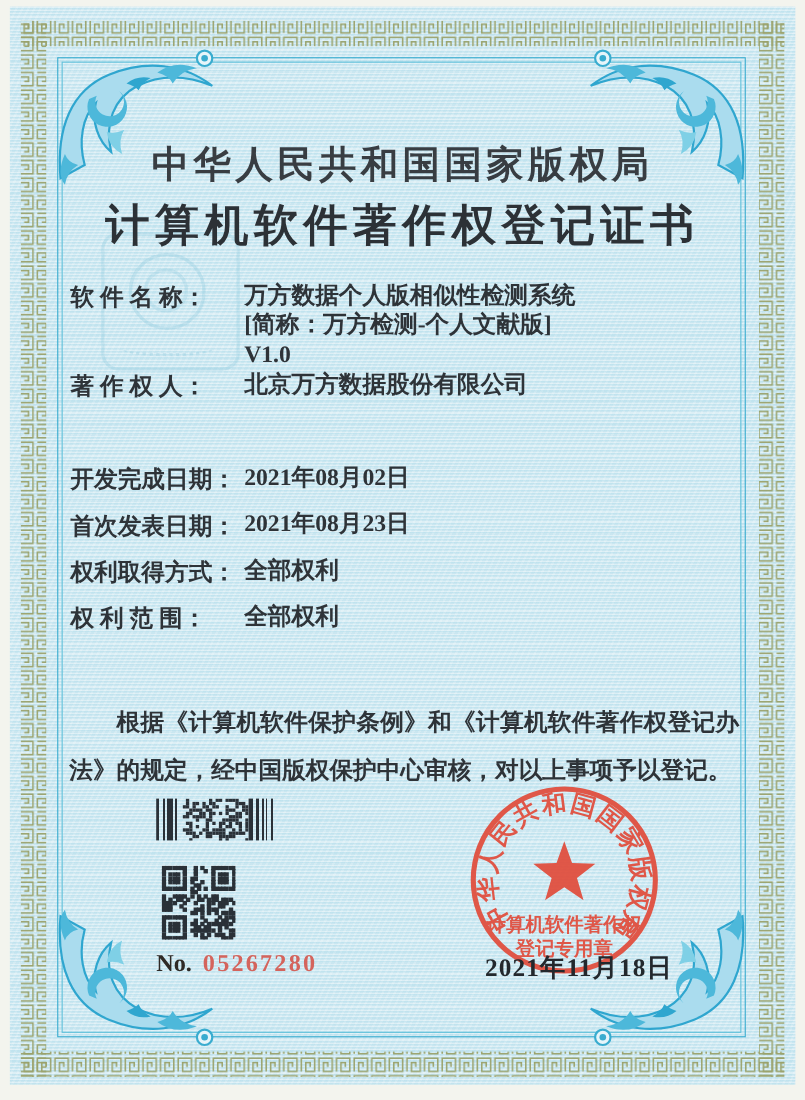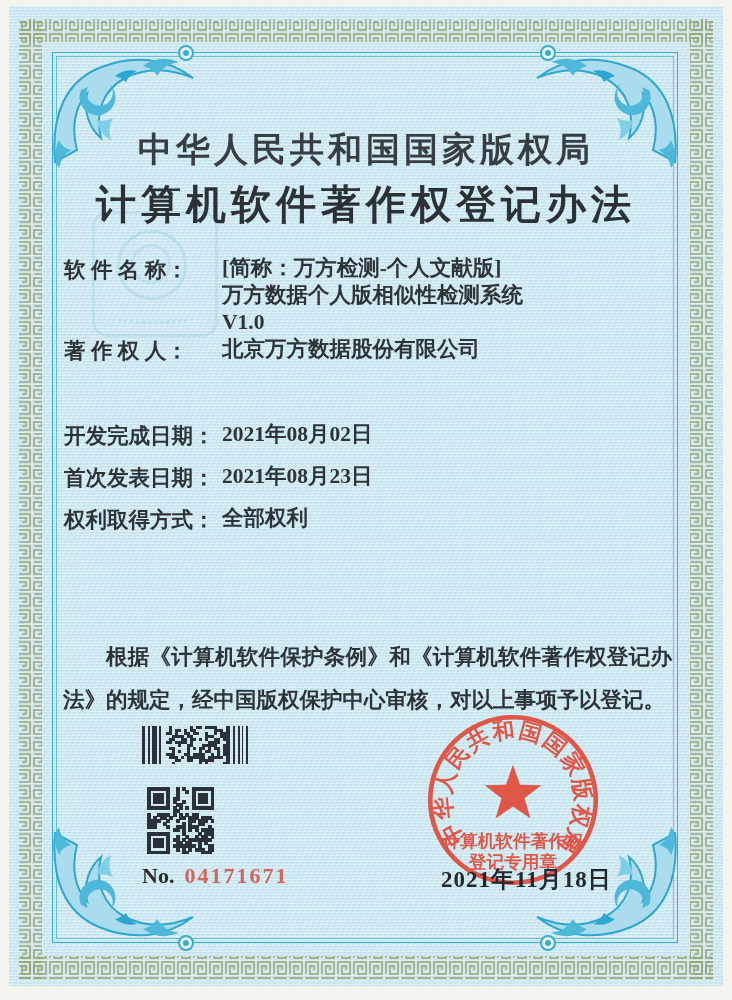--- a/index.html
+++ b/index.html
@@ -138,44 +138,48 @@
   <div class="knot" style="left:178px;top:935px;"></div>
   <div class="knot" style="left:540px;top:935px;"></div>
 
   <div class="watermark">
     <div class="wm-circle"></div>
       <div class="wm-circle2"></div>
       <div class="wm-wave"></div>
   </div>
 
   <div class="authority">中华人民共和国国家版权局</div>
-  <div class="cert-title">计算机软件著作权登记办法</div>
+  <div class="cert-title">计算机软件著作权登记证书</div>
 
   <div class="field-row" style="top:255px;">
     <span class="f-label">软 件 名 称</span><span>：</span>
     <div class="f-value">
+      <div>万方数据个人版相似性检测系统</div>
       <div>[简称：万方检测-个人文献版]</div>
-      <div>万方数据个人版相似性检测系统</div>
       <div>V1.0</div>
     </div>
   </div>
   <div class="field-row" style="top:336px;">
     <span class="f-label">著 作 权 人</span><span>：</span>
     <div class="f-value">北京万方数据股份有限公司</div>
   </div>
   <div class="field-row" style="top:421px;">
     <span class="f-label">开发完成日期</span><span>：</span>
     <div class="f-value">2021年08月02日</div>
   </div>
   <div class="field-row" style="top:463px;">
     <span class="f-label">首次发表日期</span><span>：</span>
     <div class="f-value">2021年08月23日</div>
   </div>
   <div class="field-row" style="top:505px;">
     <span class="f-label">权利取得方式</span><span>：</span>
+    <div class="f-value">全部权利</div>
+  </div>
+  <div class="field-row" style="top:547px;">
+    <span class="f-label">权 利 范 围</span><span>：</span>
     <div class="f-value">全部权利</div>
   </div>
 
   <div class="statement">根据《计算机软件保护条例》和《计算机软件著作权登记办法》的规定，经中国版权保护中心审核，对以上事项予以登记。</div>
 
   <div class="barcode">
     <div class="bc-left"></div>
     <div class="bc-mid code-noise" id="bc-noise">
         <i style="left: 3px; top: 0px; width: 3px; height: 3px;"></i>
         <i style="left: 24px; top: 0px; width: 3px; height: 3px;"></i>
@@ -534,21 +538,21 @@
       <i style="left: 15.9524px; top: 63.8095px; width: 4px; height: 4px;"></i>
       <i style="left: 19.1429px; top: 63.8095px; width: 4px; height: 4px;"></i>
       <i style="left: 35.0952px; top: 63.8095px; width: 4px; height: 4px;"></i>
       <i style="left: 38.2857px; top: 63.8095px; width: 4px; height: 4px;"></i>
       <i style="left: 54.2381px; top: 63.8095px; width: 4px; height: 4px;"></i>
       <i style="left: 57.4286px; top: 63.8095px; width: 4px; height: 4px;"></i>
       <i style="left: 60.619px; top: 63.8095px; width: 4px; height: 4px;"></i>
     </div>
 
   <div class="serial">
-    <span class="p">No.</span><span class="n">04171671</span>
+    <span class="p">No.</span><span class="n">05267280</span>
   </div>
 
   <svg class="seal" viewBox="0 0 200 200">
     <defs>
       <path id="sealArc" d="M52.6,147.4 A67,67 0 1 1 147.4,147.4" fill="none"></path>
     </defs>
     <circle cx="100" cy="100" r="89" fill="none" stroke="#e14b3a" stroke-width="5"></circle>
     <text fill="#e14b3a" font-size="24" font-weight="bold" letter-spacing="2">
       <textPath href="#sealArc" startOffset="2%">中华人民共和国国家版权局</textPath>
     </text>

